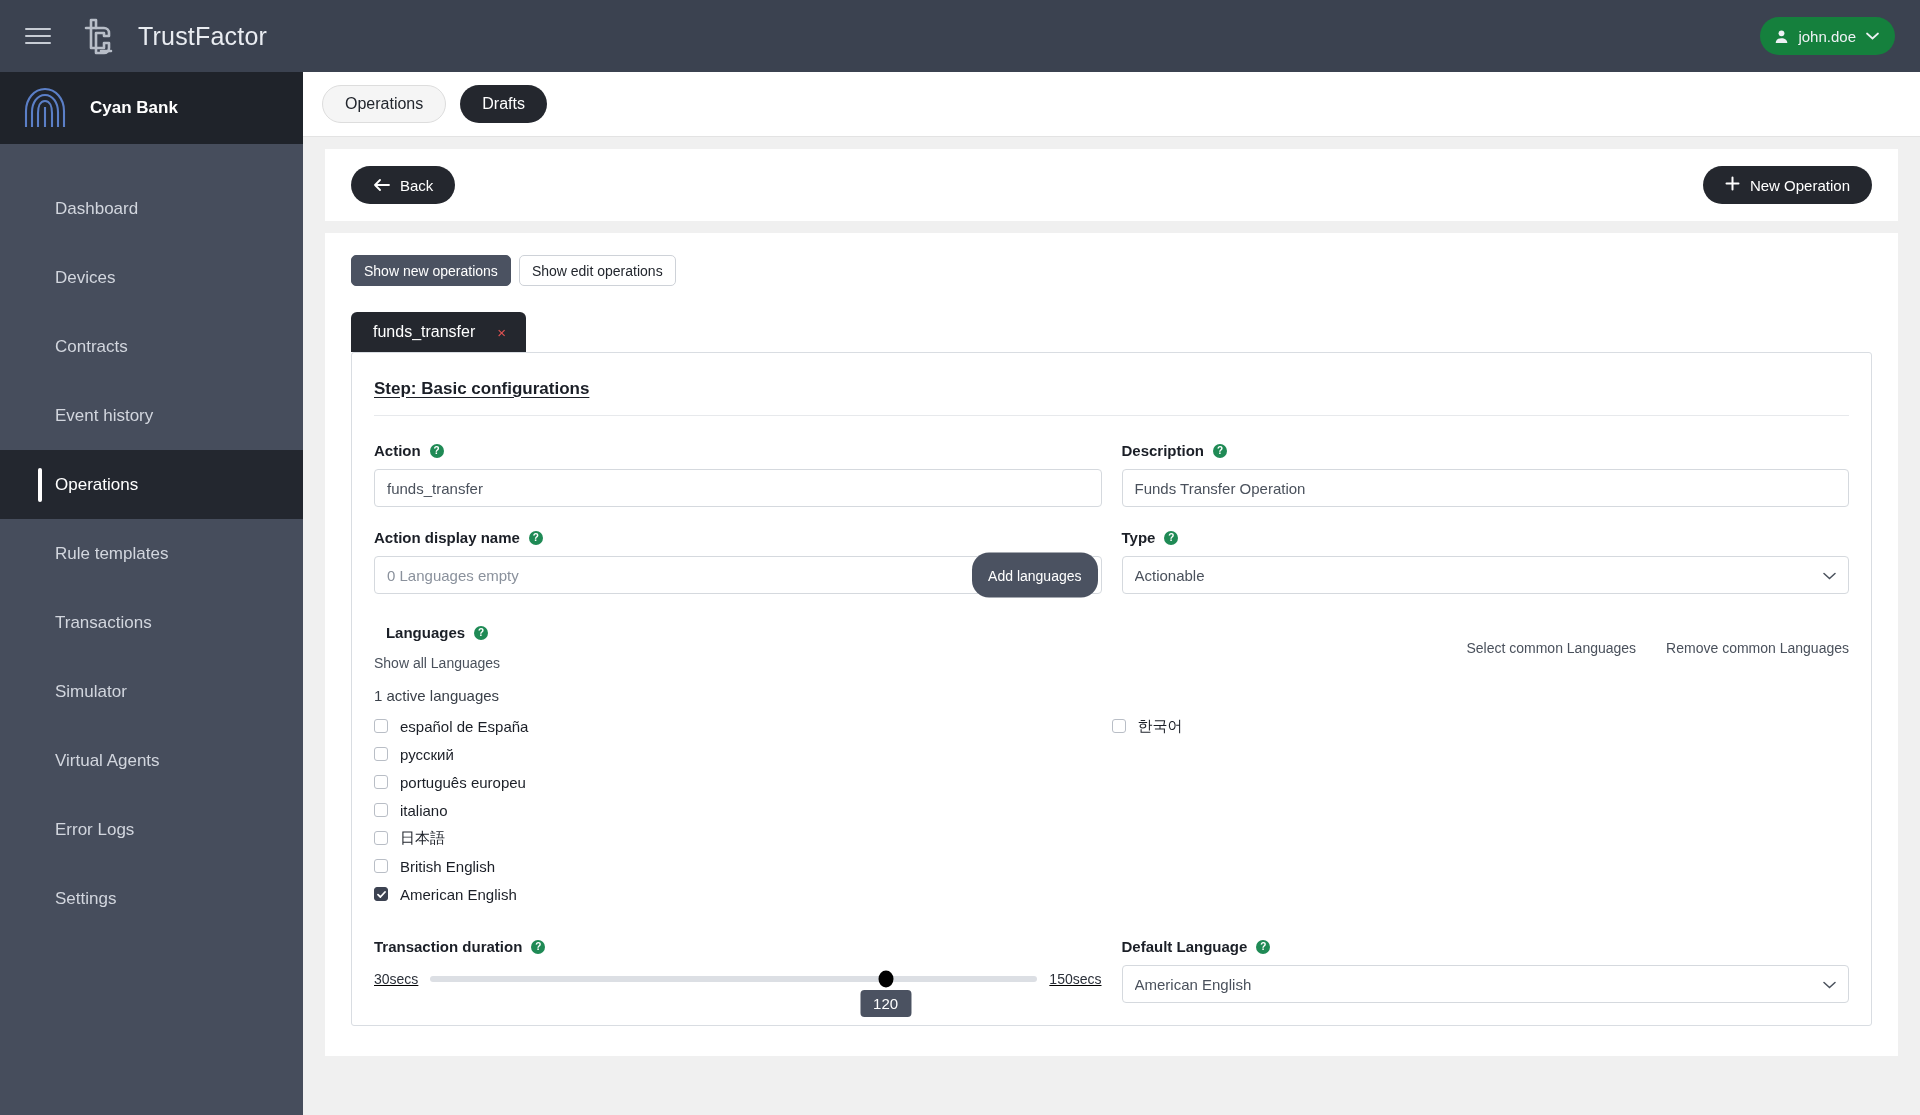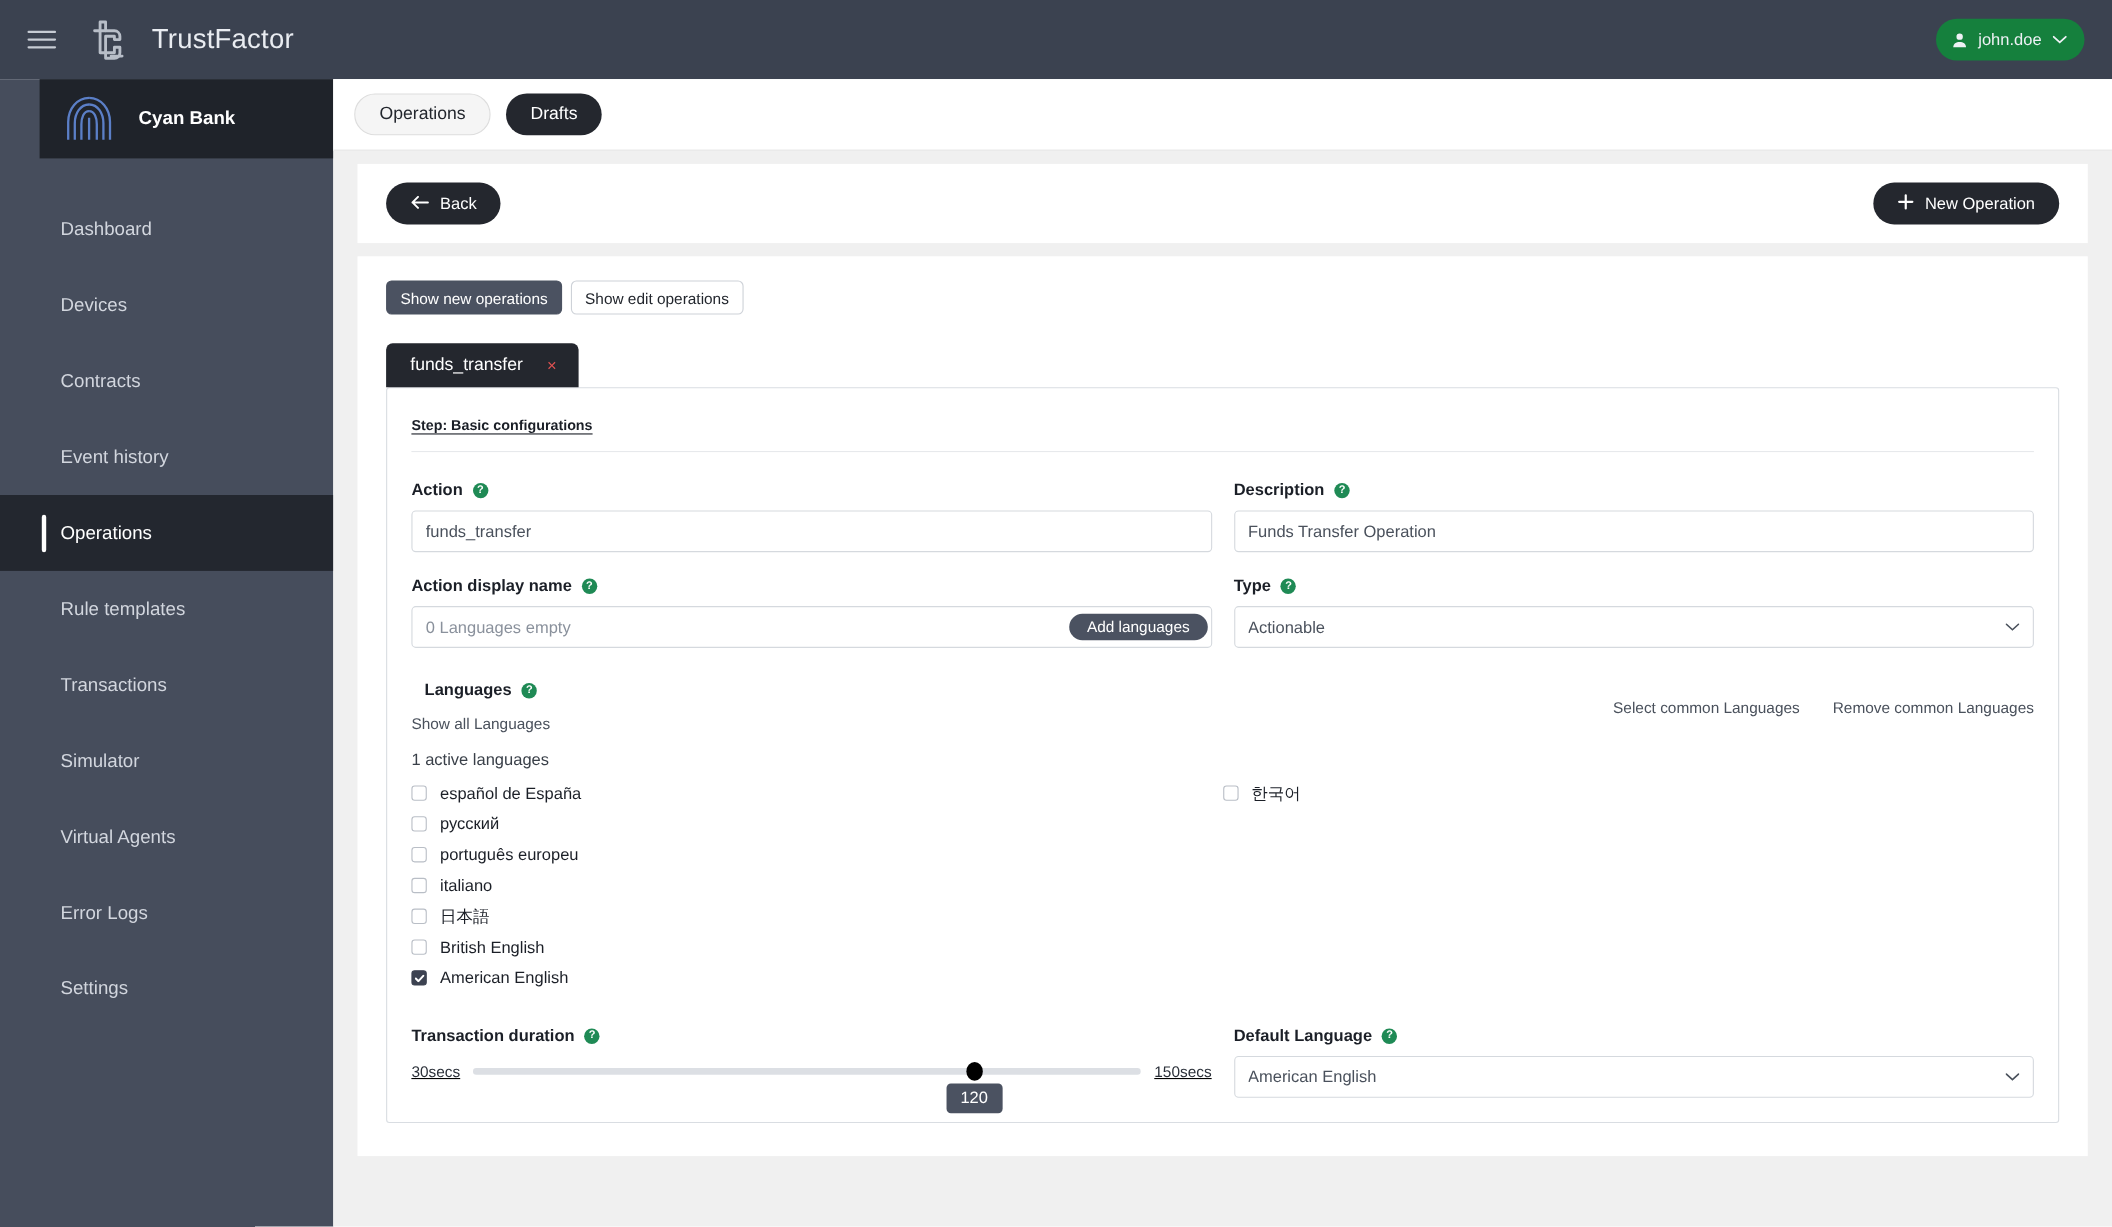--- a/index.html
+++ b/index.html
@@ -32,21 +32,20 @@
   .user-chip .chev { margin-left: 10px; display: flex; }
 
   
   .sidebar {
     position: absolute; top: 72px; left: 0; width: 303px; height: 1043px;
     background: #464d5c;
   }
   .org {
     height: 72px; background: #1f232a; display: flex; align-items: center;
     padding-left: 18px;
-    margin-left: 36px;
   }
   .org-logo { width: 54px; height: 54px; }
   .org-name { margin-left: 18px; color: #ffffff; font-size: 17px; font-weight: bold; }
   .nav { padding-top: 30px; }
   .nav-item {
     height: 69px; display: flex; align-items: center; padding-left: 55px;
     color: #d2d6de; font-size: 17px; cursor: pointer; position: relative;
   }
   .nav-item.active { background: #23272f; color: #ffffff; }
   .nav-item.active::before {
@@ -93,21 +92,21 @@
 
   .doc-tab {
     display: inline-flex; align-items: center; gap: 22px;
     background: #24272e; color: #ffffff; font-size: 16px;
     border-radius: 6px 6px 0 0; padding: 11px 20px 11px 22px;
   }
   .doc-tab .x { color: #e05252; font-size: 15px; cursor: pointer; }
 
   .form-card { border: 1px solid #d9dde2; border-radius: 3px; padding: 26px 22px 22px 22px; background:#fff; }
   .step-title {
-    font-size: 13px; font-weight: bold; color: #1b1f27;
+    font-size: 17px; font-weight: bold; color: #1b1f27;
     text-decoration: underline; text-underline-offset: 3px;
   }
   .hr { border-top: 1px solid #e7e9ec; margin: 16px 0 26px 0; }
 
   .grid { display: flex; gap: 0; }
   .col { width: 50%; padding-right: 10px; }
   .col.right { padding-right: 0; padding-left: 10px; }
 
   .flabel {
     font-size: 15px; font-weight: bold; color: #1b1f27;
@@ -122,21 +121,21 @@
   .input {
     width: 100%; height: 38px; border: 1px solid #d5d9de; border-radius: 4px;
     padding: 0 12px; font-size: 15px; color: #4a515c; background: #ffffff;
     font-family: "Liberation Sans", sans-serif;
   }
   .input::placeholder { color: #8a919c; }
   .input-wrap { position: relative; }
   .inline-btn {
     position: absolute; right: 4px; top: 50%; transform: translateY(-50%);
     background: #4b5261; color: #ffffff; border: none; border-radius: 17px;
-    height: 24px; padding: 0 16px; font-size: 14px; cursor: pointer;
+    height: 45px; padding: 0 16px; font-size: 14px; cursor: pointer;
     font-family: "Liberation Sans", sans-serif;
   }
   .select-wrap { position: relative; }
   .select-wrap .chev-dn {
     position: absolute; right: 13px; top: 50%; transform: translateY(-50%);
     pointer-events: none;
   }
   .field-gap { height: 22px; }
 
   

